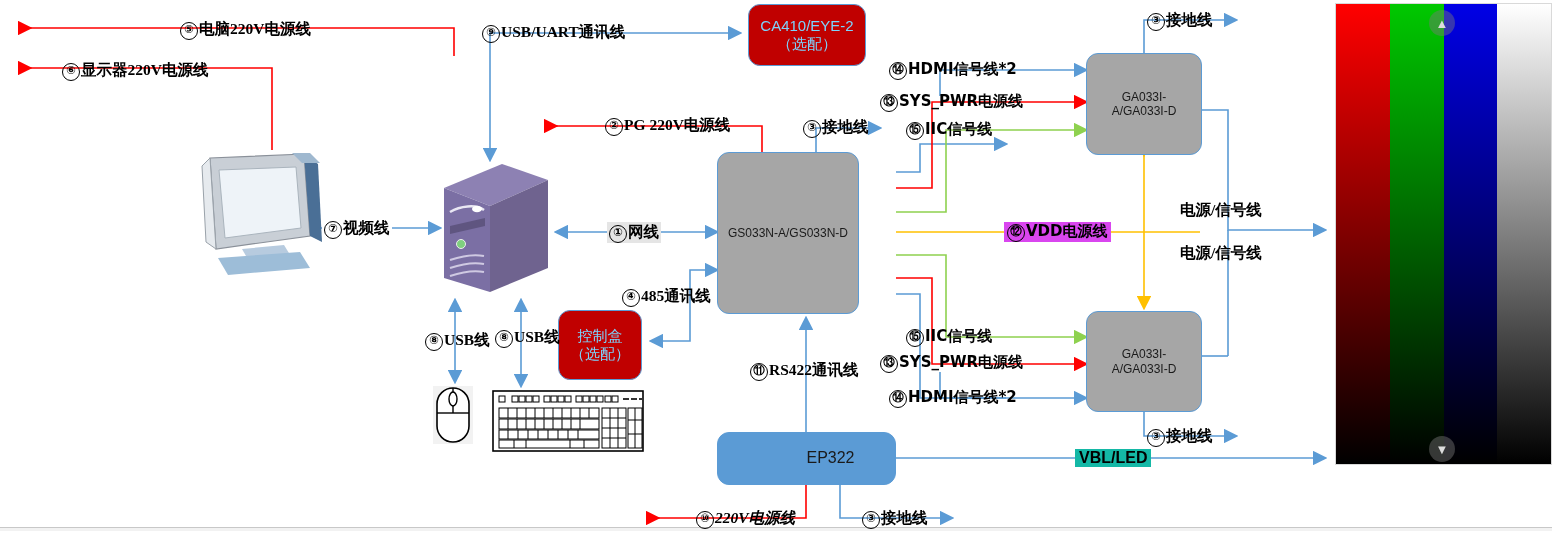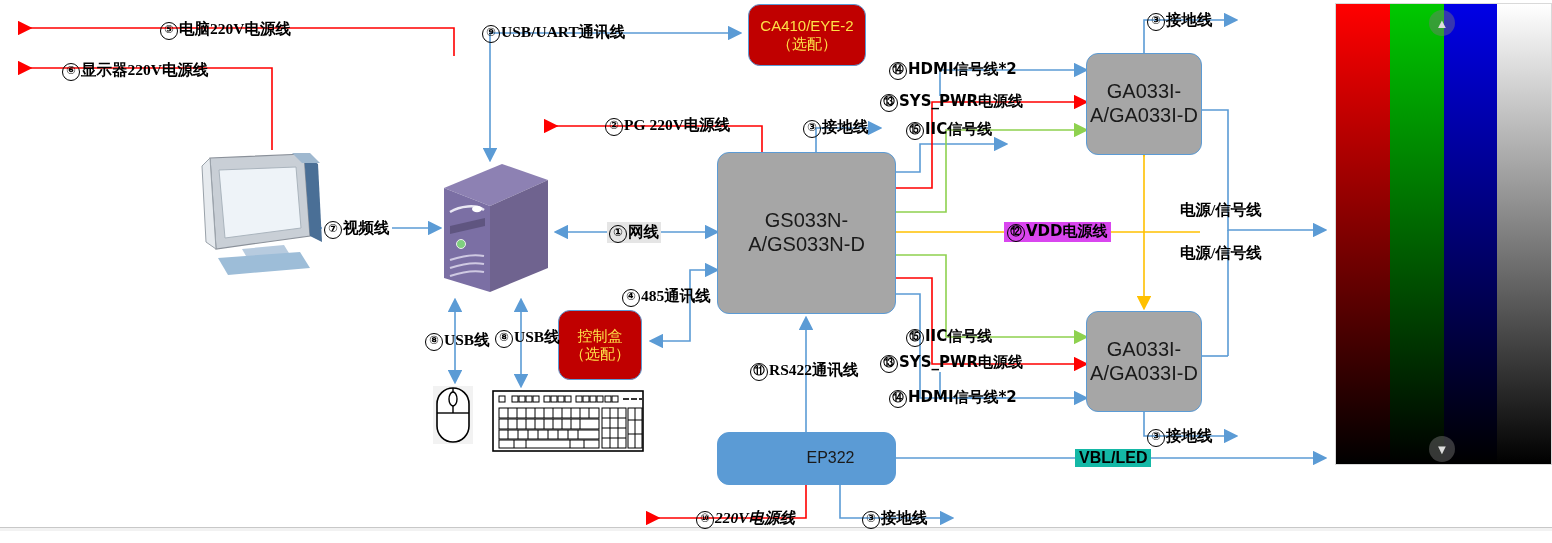--- a/index.html
+++ b/index.html
@@ -4,22 +4,22 @@
 <style>
   html,body{margin:0;padding:0;background:#fff;}
   body{font-family:"Liberation Sans","DejaVu Sans",sans-serif;}
   #stage{position:relative;width:1552px;height:543px;background:#fff;overflow:hidden;}
   #svgroot{position:absolute;left:0;top:0;width:1552px;height:543px;}
 
   
   .box{position:absolute;box-sizing:border-box;display:flex;align-items:center;
        justify-content:center;text-align:center;border:1.4px solid #5b9bd5;
        border-radius:12px;line-height:1.18;}
-  .box-grey{background:#a6a6a6;color:#1a1a1a;font-size:20px;}
-  .box-red{background:#c00000;color:#fde047;font-size:15px;}
+  .box-grey{background:#a6a6a6;color:#1a1a1a;font-size:12px;}
+  .box-red{background:#c00000;color:#7dd3fc;font-size:15px;}
   .box-blue{background:#5b9bd5;color:#1a1a1a;font-size:16px;}
 
   
   .lbl{position:absolute;white-space:nowrap;color:#000;
        font-family:"Liberation Serif","DejaVu Serif",serif;font-weight:bold;font-size:15.5px;}
   .lbl-sans{font-family:"Liberation Sans","DejaVu Sans",sans-serif;font-weight:bold;font-size:15px;}
   .lbl-cn{font-family:"DejaVu Sans","Liberation Sans",sans-serif;font-weight:bold;font-size:15px;}
 
   
   .cnum{display:inline-block;border:1.6px solid #000;border-radius:50%;
@@ -245,21 +245,21 @@
   <div class="box box-red" style="left:748px;top:4px;width:118px;height:62px;flex-direction:column;">
     <div>CA410/EYE-2</div>
     <div>（选配）</div>
   </div>
 
   <div class="box box-red" style="left:558px;top:310px;width:84px;height:70px;flex-direction:column;">
     <div>控制盒</div>
     <div>（选配）</div>
   </div>
 
-  <div class="box box-grey" style="left:717px;top:152px;width:179px;height:162px;">
+  <div class="box box-grey" style="left:717px;top:152px;width:142px;height:162px;">
     <span>GS033N-A/GS033N-D</span>
   </div>
 
   <div class="box box-grey" style="left:1086px;top:53px;width:116px;height:102px;flex-direction:column;">
     <div>GA033I-</div>
     <div>A/GA033I-D</div>
   </div>
 
   <div class="box box-grey" style="left:1086px;top:311px;width:116px;height:101px;flex-direction:column;">
     <div>GA033I-</div>
@@ -274,21 +274,21 @@
     <div class="bar" style="background:linear-gradient(180deg,#ff0000 0%,#000 100%);"></div>
     <div class="bar" style="background:linear-gradient(180deg,#00c800 0%,#000 100%);"></div>
     <div class="bar" style="background:linear-gradient(180deg,#0000e6 0%,#000 100%);"></div>
     <div class="bar" style="background:linear-gradient(180deg,#ffffff 0%,#000 100%);"></div>
     <div class="scrollbtn" style="left:93px;top:6px;">▲</div>
     <div class="scrollbtn" style="left:93px;top:432px;">▼</div>
   </div>
 
   <div class="bottomrule"></div>
 
-  <div class="lbl" style="left:160px;top:19px;">
+  <div class="lbl" style="left:180px;top:19px;">
     <span class="cnum">⑤</span><span>电脑220V电源线</span>
   </div>
 
   <div class="lbl" style="left:62px;top:60px;">
     <span class="cnum">⑥</span><span>显示器220V电源线</span>
   </div>
 
   <div class="lbl" style="left:482px;top:22px;">
     <span class="cnum">⑨</span><span>USB/UART通讯线</span>
   </div>

